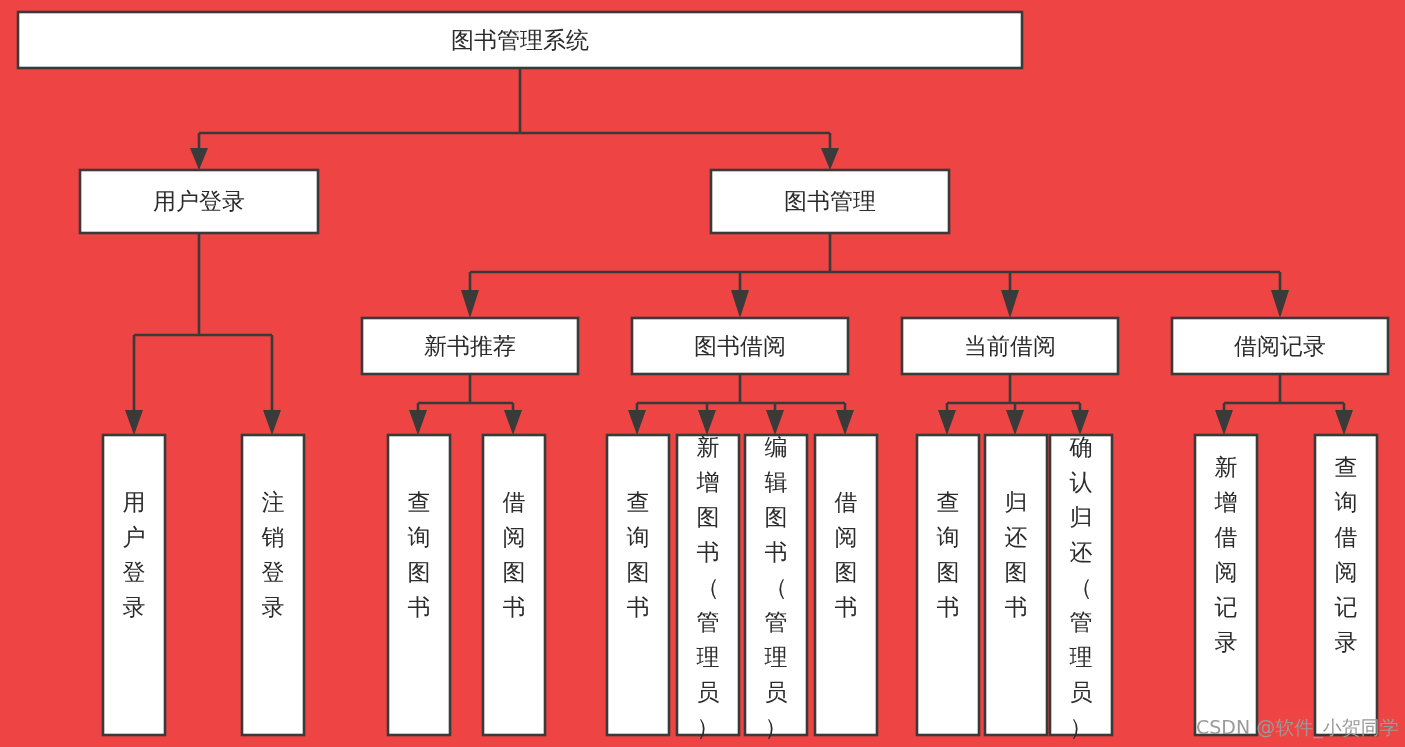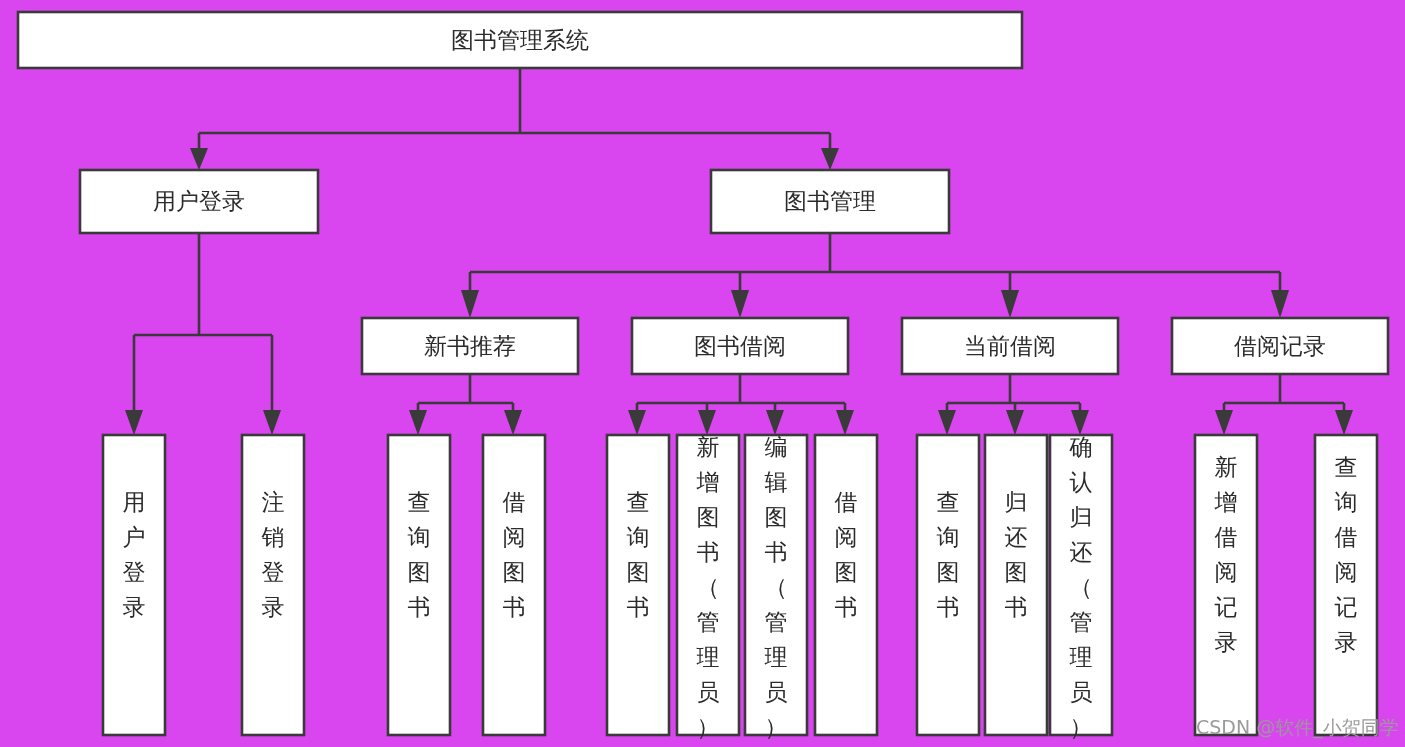--- a/index.html
+++ b/index.html
@@ -8,21 +8,21 @@
     padding: 0;
     background: #ffffff;
   }
   body {
     font-family: "DejaVu Sans", "Liberation Sans", sans-serif;
   }
   #diagram-root {
     position: relative;
     width: 1405px;
     height: 747px;
-    background: #d946ef;
+    background: #ef4444;
     overflow: hidden;
   }
   svg.diagram-canvas {
     position: absolute;
     left: 0;
     top: 0;
     width: 1405px;
     height: 747px;
     display: block;
   }

